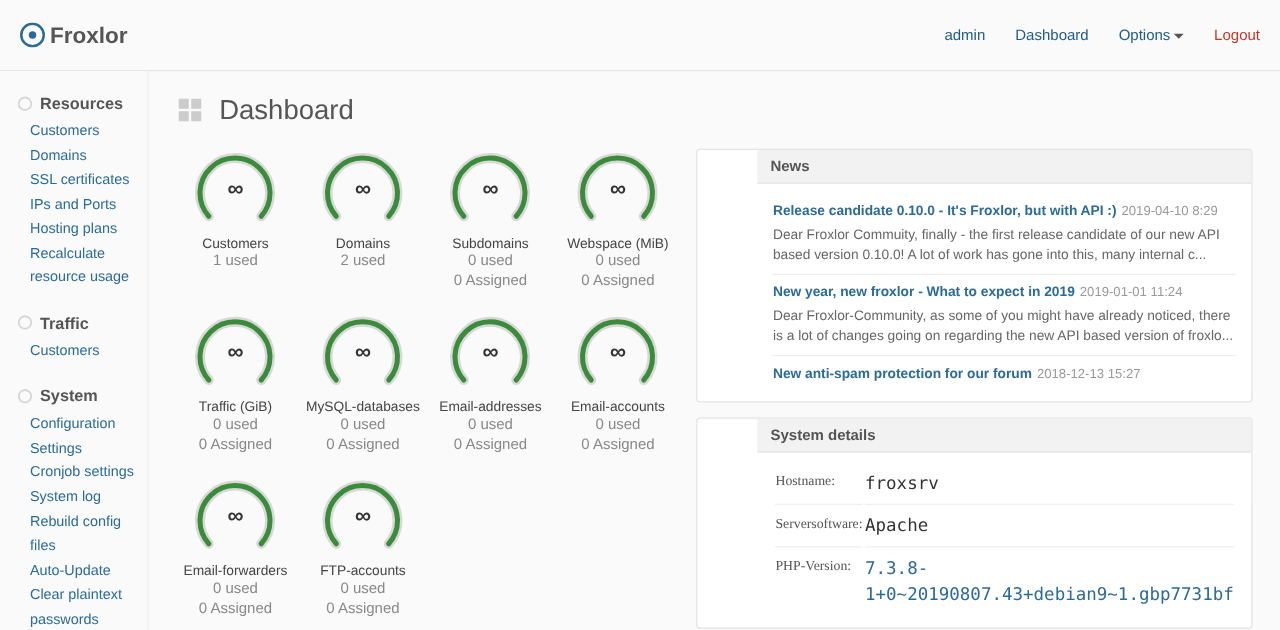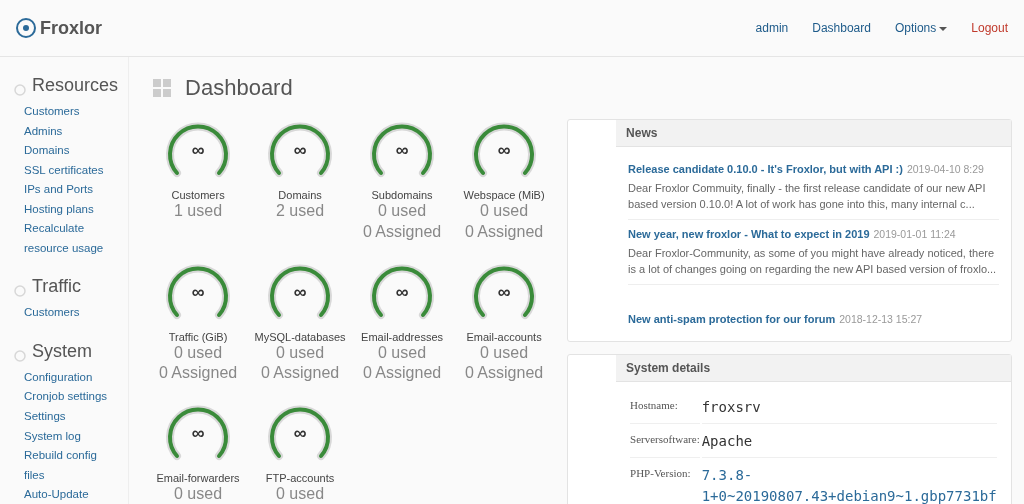--- a/index.html
+++ b/index.html
@@ -7,42 +7,42 @@
 a { color: #1e5b8a; text-decoration: none; cursor: pointer; }
 .topbar { background: #fafafa; border-bottom: 1px solid #e5e5e5; height: 57px; display: flex; align-items: center; padding: 0 16px; justify-content: space-between; }
 .logo { display: flex; align-items: center; font-size: 18px; font-weight: 600; color: #2b6a99; }
 .logo svg { margin-right: 4px; }
 .logo .brand-text { color: #555; }
 .topnav { display: flex; align-items: flex-end; gap: 24px; font-size: 12px; }
 .topnav .logout { color: #c0392b; }
 .layout { display: flex; }
 .sidebar { width: 168px; background: #fafafa; border-right: 1px solid #eee; padding: 18px 10px 18px 14px; }
 .sb-group { margin-bottom: 18px; }
-.sb-title { font-weight: 400; font-size: 18px; color: #555; margin-bottom: 6px; display: flex; align-items: flex-end; gap: 6px; }
+.sb-title { font-weight: 700; font-size: 13px; color: #555; margin-bottom: 6px; display: flex; align-items: center; gap: 6px; }
 .sb-title svg { opacity: 0.3; }
 .sb-list { list-style: none; padding-left: 10px; }
 .sb-list li { line-height: 1.7; font-size: 11.5px; }
 .sb-list a { color: #2b6a99; }
 .main { flex: 1; padding: 18px 22px; }
 .page-header { display: flex; align-items: center; gap: 12px; margin-bottom: 18px; }
 .page-title { font-size: 22px; font-weight: 500; color: #555; }
 .content-row { display: flex; gap: 16px; }
 .gauges { width: 400px; }
 .gauge-grid { display: grid; grid-template-columns: repeat(4, 1fr); gap: 18px 8px; }
 .gauge { text-align: center; font-size: 10px; color: #666; }
 .gauge-ring { width: 66px; height: 66px; margin: 0 auto 4px; position: relative; }
 .gauge-label { font-size: 11px; color: #444; }
-.gauge-sub { font-size: 16px; color: #888; line-height: 1.3; }
+.gauge-sub { font-size: 12px; color: #888; line-height: 1.3; }
 .gauge .inf { font-size: 18px; font-weight: 600; color: #333; position: absolute; top: 50%; left: 50%; transform: translate(-50%, -55%); }
 .rightcol { flex: 1; }
 .panel { border: 1px solid #e3e3e3; border-radius: 3px; margin-bottom: 12px; background: #fff; padding-left: 48px; }
 .panel-header { background: #f2f2f2; border-bottom: 1px solid #e3e3e3; padding: 6px 10px; font-weight: 600; font-size: 12px; color: #555; }
 .panel-body { padding: 8px 12px; font-size: 11px; line-height: 1.5; color: #666; }
 .news-item { border-bottom: 1px solid #eee; padding: 6px 0; }
-.news-item:last-child { border-bottom: none; margin-top: 20px; }
+.news-item:last-child { border-bottom: none; }
 .news-title { color: #2b6a99; font-weight: 600; }
 .news-date { color: #999; font-size: 10.5px; margin-left: 4px; text-align: right; }
 .news-text { color: #666; font-size: 11px; margin-top: 2px; }
 .details-table { width: 100%; font-size: 11px; }
 .details-table td { padding: 5px 0; border-bottom: 1px solid #efefef; vertical-align: top; font-family: Liberation Serif, serif; }
 .details-table tr:last-child td { border-bottom: none; }
 .details-table td:first-child { width: 150px; color: #555; }
 .details-table td:last-child { color: #333; font-family: "Menlo", "Consolas", monospace; font-size: 14px; }
 .caret { display: inline-block; width: 0; height: 0; border-left: 4px solid transparent; border-right: 4px solid transparent; border-top: 4px solid #555; margin-left: 3px; vertical-align: middle; }
 </style>
@@ -66,21 +66,20 @@
 </div>
 
 <div class="layout">
   <div class="sidebar" id="sidebar">
       <div class="sb-group">
         <div class="sb-title"><svg width="12" height="12" viewBox="0 0 12 12">
             <circle cx="6" cy="6" r="5" fill="none" stroke="#888" stroke-width="1.5"></circle>
           </svg>Resources</div>
         <ul class="sb-list">
           <li><a>Customers</a></li>
-          <li><a>Admins</a></li>
           <li><a>Domains</a></li>
           <li><a>SSL certificates</a></li>
           <li><a>IPs and Ports</a></li>
           <li><a>Hosting plans</a></li>
           <li><a>Recalculate resource usage</a></li>
         </ul>
       </div>
       <div class="sb-group">
         <div class="sb-title"><svg width="12" height="12" viewBox="0 0 12 12">
             <circle cx="6" cy="6" r="5" fill="none" stroke="#888" stroke-width="1.5"></circle>
@@ -88,22 +87,22 @@
         <ul class="sb-list">
           <li><a>Customers</a></li>
         </ul>
       </div>
       <div class="sb-group">
         <div class="sb-title"><svg width="12" height="12" viewBox="0 0 12 12">
             <circle cx="6" cy="6" r="5" fill="none" stroke="#888" stroke-width="1.5"></circle>
           </svg>System</div>
         <ul class="sb-list">
           <li><a>Configuration</a></li>
+          <li><a>Settings</a></li>
           <li><a>Cronjob settings</a></li>
-          <li><a>Settings</a></li>
           <li><a>System log</a></li>
           <li><a>Rebuild config files</a></li>
           <li><a>Auto-Update</a></li>
           <li><a>Clear plaintext passwords</a></li>
         </ul>
       </div>
       <div class="sb-group">
         <div class="sb-title"><svg width="12" height="12" viewBox="0 0 12 12">
             <circle cx="6" cy="6" r="5" fill="none" stroke="#888" stroke-width="1.5"></circle>
           </svg>PHP</div>

